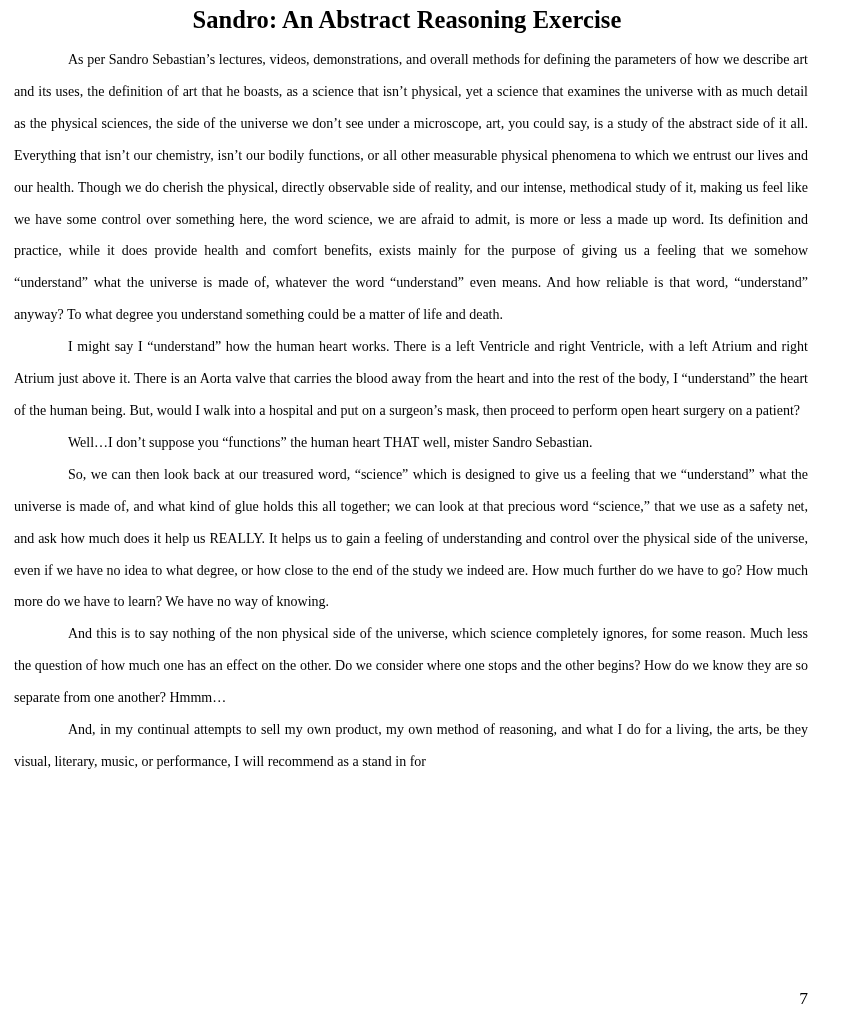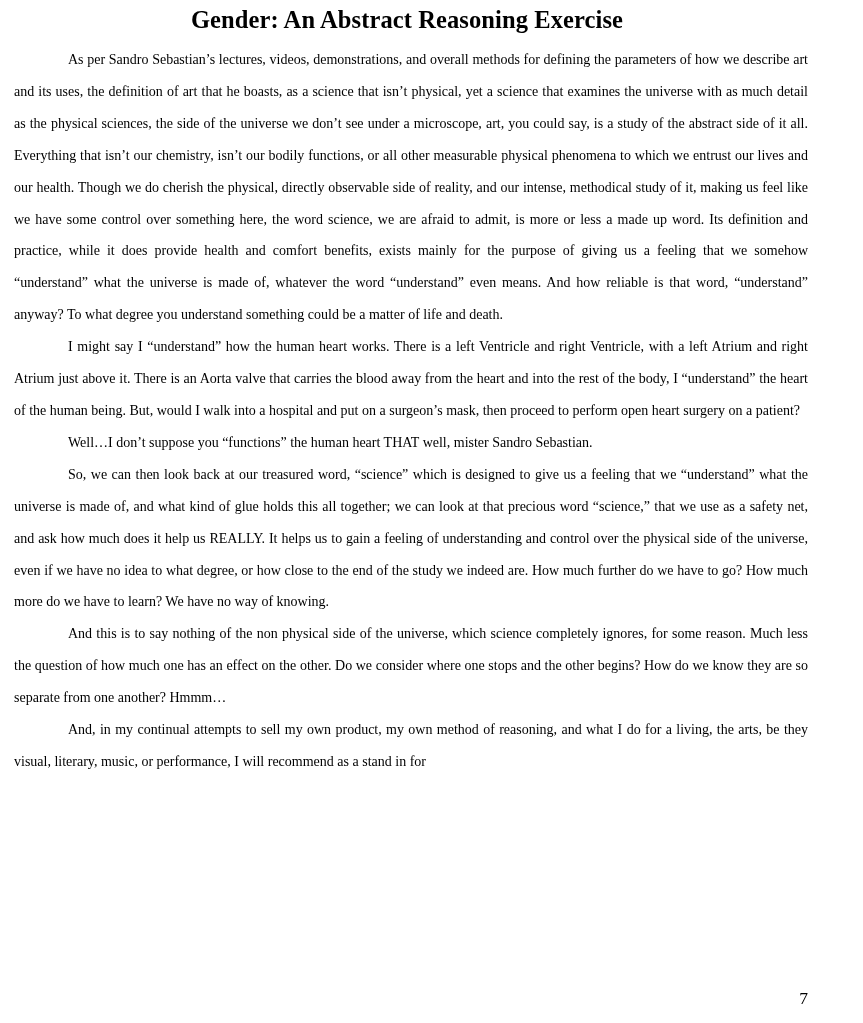--- a/index.html
+++ b/index.html
@@ -47,21 +47,21 @@
     bottom: 14px;
     font-size: 17.5px;
     font-family: "Liberation Serif", serif;
   }
 </style>
 </head>
 <body>
 
 <div class="page">
 
-  <h1 class="doc-title">Gender: An Abstract Reasoning Exercise</h1>
+  <h1 class="doc-title">Sandro: An Abstract Reasoning Exercise</h1>
 
   <div class="body-text">
     <p>As per Sandro Sebastian’s lectures, videos, demonstrations, and overall methods for defining the parameters of how we describe art and its uses, the definition of art that he boasts, as a science that isn’t physical, yet a science that examines the universe with as much detail as the physical sciences, the side of the universe we don’t see under a microscope, art, you could say, is a study of the abstract side of it all. Everything that isn’t our chemistry, isn’t our bodily functions, or all other measurable physical phenomena to which we entrust our lives and our health. Though we do cherish the physical, directly observable side of reality, and our intense, methodical study of it, making us feel like we have some control over something here, the word science, we are afraid to admit, is more or less a made up word. Its definition and practice, while it does provide health and comfort benefits, exists mainly for the purpose of giving us a feeling that we somehow “understand” what the universe is made of, whatever the word “understand” even means. And how reliable is that word, “understand” anyway? To what degree you understand something could be a matter of life and death.</p>
     <p>I might say I “understand” how the human heart works. There is a left Ventricle and right Ventricle, with a left Atrium and right Atrium just above it. There is an Aorta valve that carries the blood away from the heart and into the rest of the body, I “understand” the heart of the human being. But, would I walk into a hospital and put on a surgeon’s mask, then proceed to perform open heart surgery on a patient?</p>
     <p>Well…I don’t suppose you “functions” the human heart THAT well, mister Sandro Sebastian.</p>
     <p>So, we can then look back at our treasured word, “science” which is designed to give us a feeling that we “understand” what the universe is made of, and what kind of glue holds this all together; we can look at that precious word “science,” that we use as a safety net, and ask how much does it help us REALLY. It helps us to gain a feeling of understanding and control over the physical side of the universe, even if we have no idea to what degree, or how close to the end of the study we indeed are. How much further do we have to go? How much more do we have to learn? We have no way of knowing.</p>
     <p>And this is to say nothing of the non physical side of the universe, which science completely ignores, for some reason. Much less the question of how much one has an effect on the other. Do we consider where one stops and the other begins? How do we know they are so separate from one another? Hmmm…</p>
     <p>And, in my continual attempts to sell my own product, my own method of reasoning, and what I do for a living, the arts, be they visual, literary, music, or performance, I will recommend as a stand in for</p>
   </div>
 

